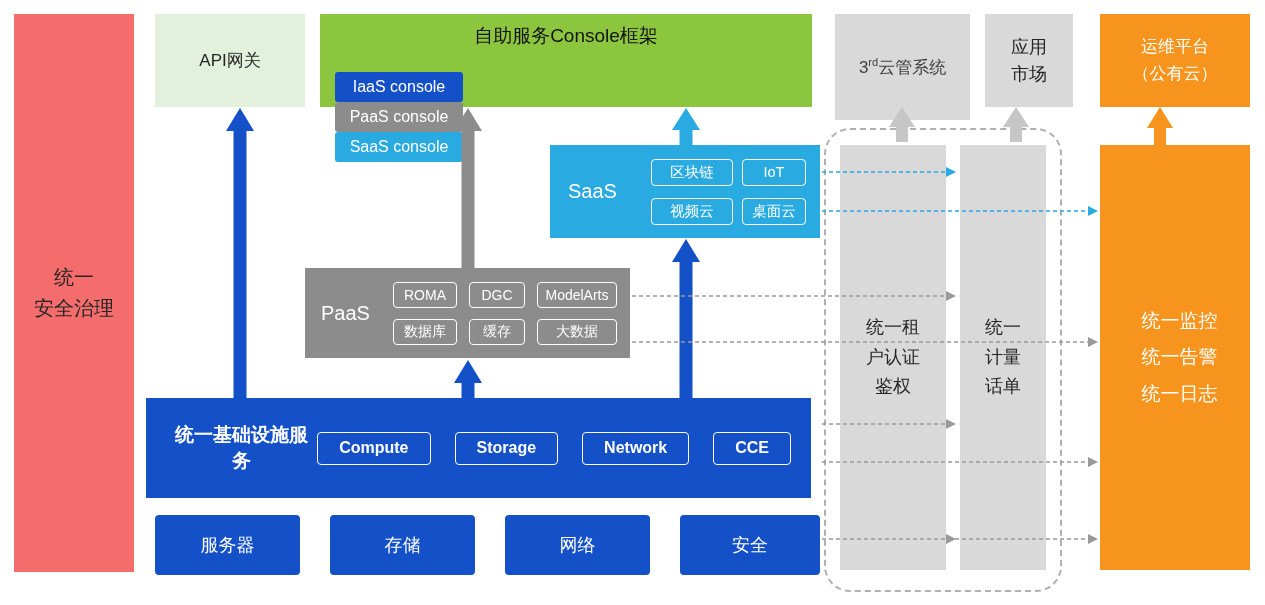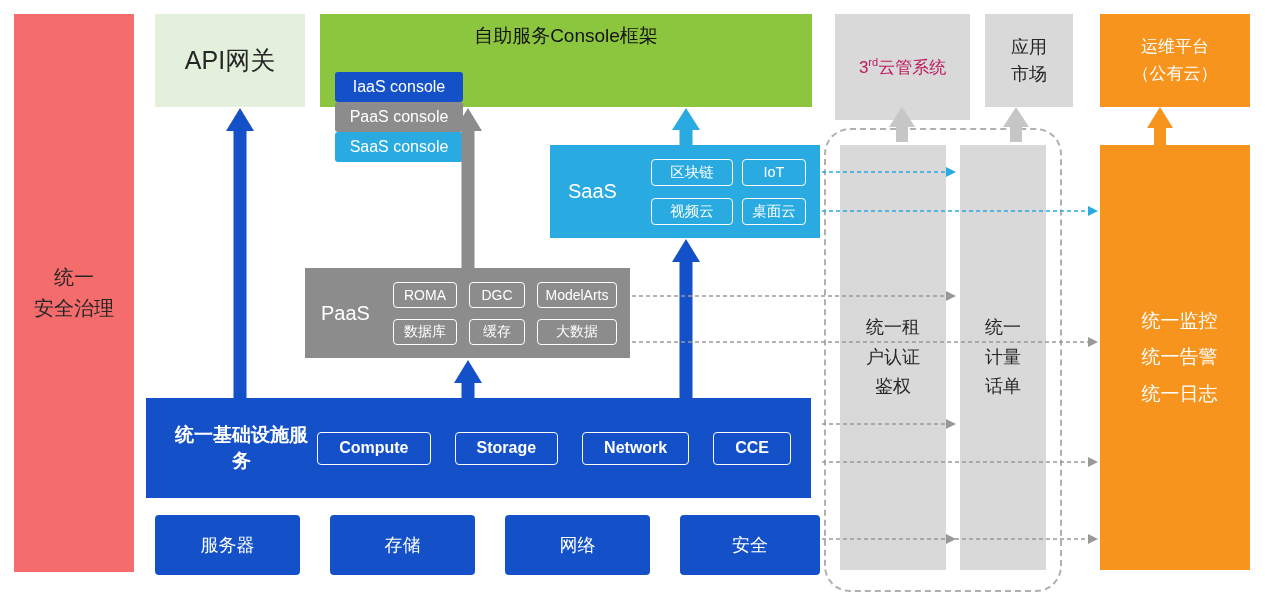--- a/index.html
+++ b/index.html
@@ -6,32 +6,32 @@
   :root{
     --red:#F56C6C; --light-green:#E2F0DC; --green:#8CC63F; --blue:#1450C8;
     --gray:#8C8C8C; --light-gray:#D9D9D9; --cyan:#29ABE2; --orange:#F7941D;
   }
   body { background:#fff; font-family:"Liberation Sans","DejaVu Sans",sans-serif; }
   .canvas { position:relative; width:1265px; height:605px; background:#fff; overflow:hidden; }
   .box { position:absolute; display:flex; align-items:center; justify-content:center; text-align:center; }
   .multiline { white-space:pre-line; }
 
   .leftbar { left:14px; top:14px; width:120px; height:558px; background:var(--red,#F56C6C); color:#262626; font-size:20px; line-height:1.55; }
-  .api-gateway { left:155px; top:14px; width:150px; height:93px; background:var(--light-green,#E2F0DC); color:#262626; font-size:25px; }
+  .api-gateway { left:155px; top:14px; width:150px; height:93px; background:var(--light-green,#E2F0DC); color:#262626; font-size:17px; }
 
   .console-framework { left:320px; top:14px; width:492px; height:93px; background:var(--green,#8CC63F);
     flex-direction:column; justify-content:space-between; padding:9px 15px 12px; }
   .fw-title { font-size:19px; color:#141414; }
   .fw-row { display:flex; justify-content:space-between; width:100%; margin-top:23px;flex-direction:column; }
   .console-chip { width:128px; height:30px; border-radius:3px; color:#fff; font-size:16px; display:flex; align-items:center; justify-content:center; }
   .c-iaas { background:var(--blue,#1450C8); }
   .c-paas { background:var(--gray,#8C8C8C); }
   .c-saas { background:var(--cyan,#29ABE2); }
 
-  .third-cloud { left:835px; top:14px; width:135px; height:106px; background:var(--light-gray,#D9D9D9); color:#be185d; font-size:17px; }
+  .third-cloud { left:835px; top:14px; width:135px; height:106px; background:var(--light-gray,#D9D9D9); color:#404040; font-size:17px; }
   .third-cloud sup { font-size:11px; }
   .app-market { left:985px; top:14px; width:88px; height:93px; background:var(--light-gray,#D9D9D9); color:#262626; font-size:18px; line-height:1.5; }
   .om-platform { left:1100px; top:14px; width:150px; height:93px; background:var(--orange,#F7941D); color:#fff; font-size:17px; line-height:1.55; }
 
   .saas-box { left:550px; top:145px; width:270px; height:93px; background:var(--cyan,#29ABE2); justify-content:flex-start; padding:0 14px 0 18px; }
   .layer-label { color:#fff; font-size:20px; }
   .saas-grid { margin-left:auto; display:grid; grid-template-columns:82px 64px; gap:12px 9px; }
   .chip { border:1.5px solid #fff; border-radius:4px; color:#fff; display:flex; align-items:center; justify-content:center; height:27px; font-size:14.5px; }
 
   .paas-box { left:305px; top:268px; width:325px; height:90px; background:var(--gray,#8C8C8C); justify-content:flex-start; padding:0 13px 0 16px; }

